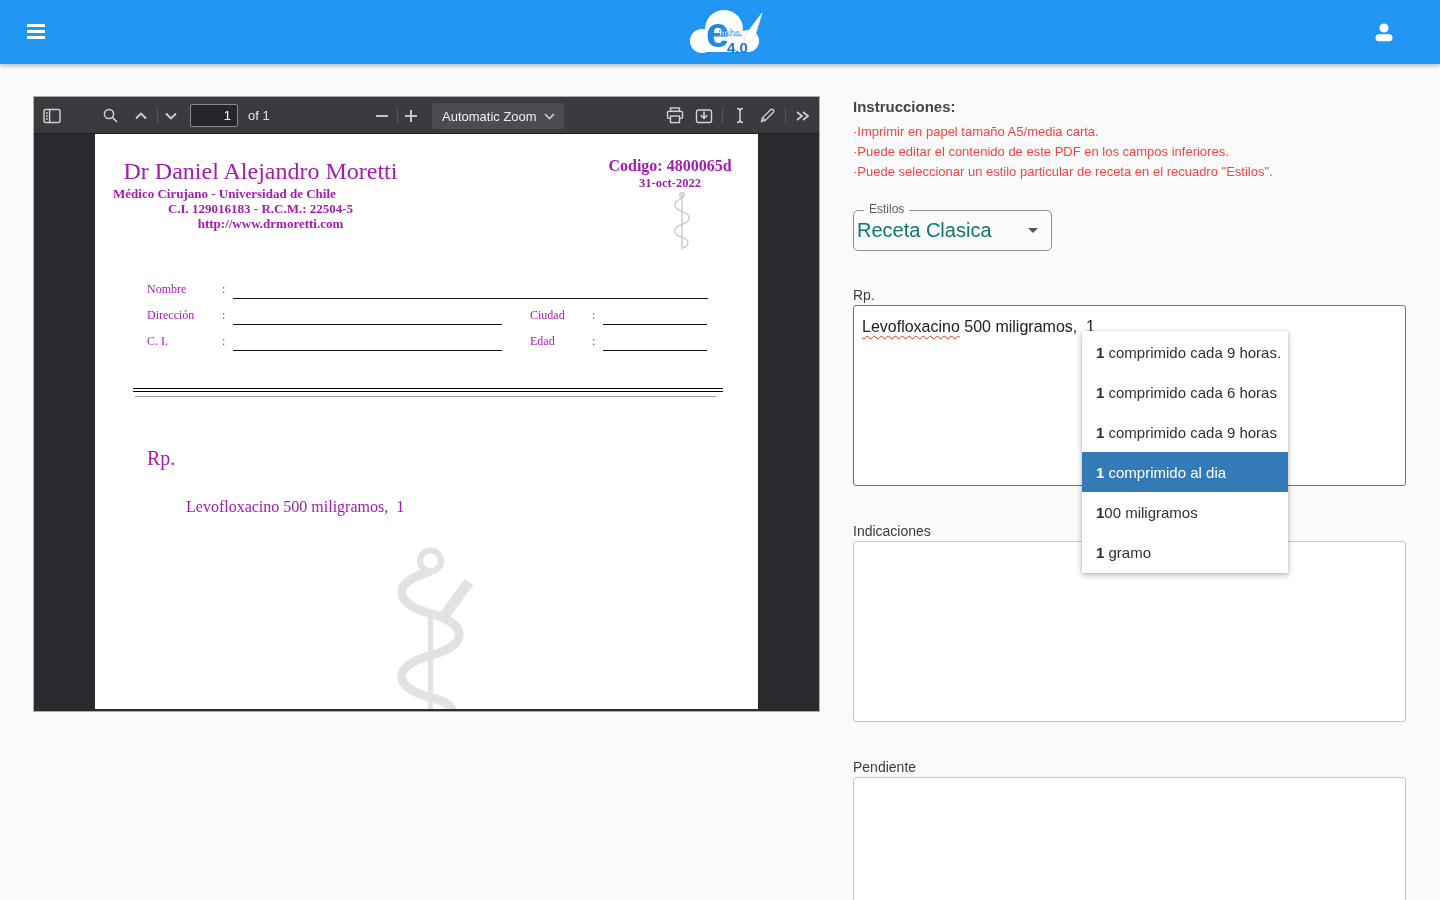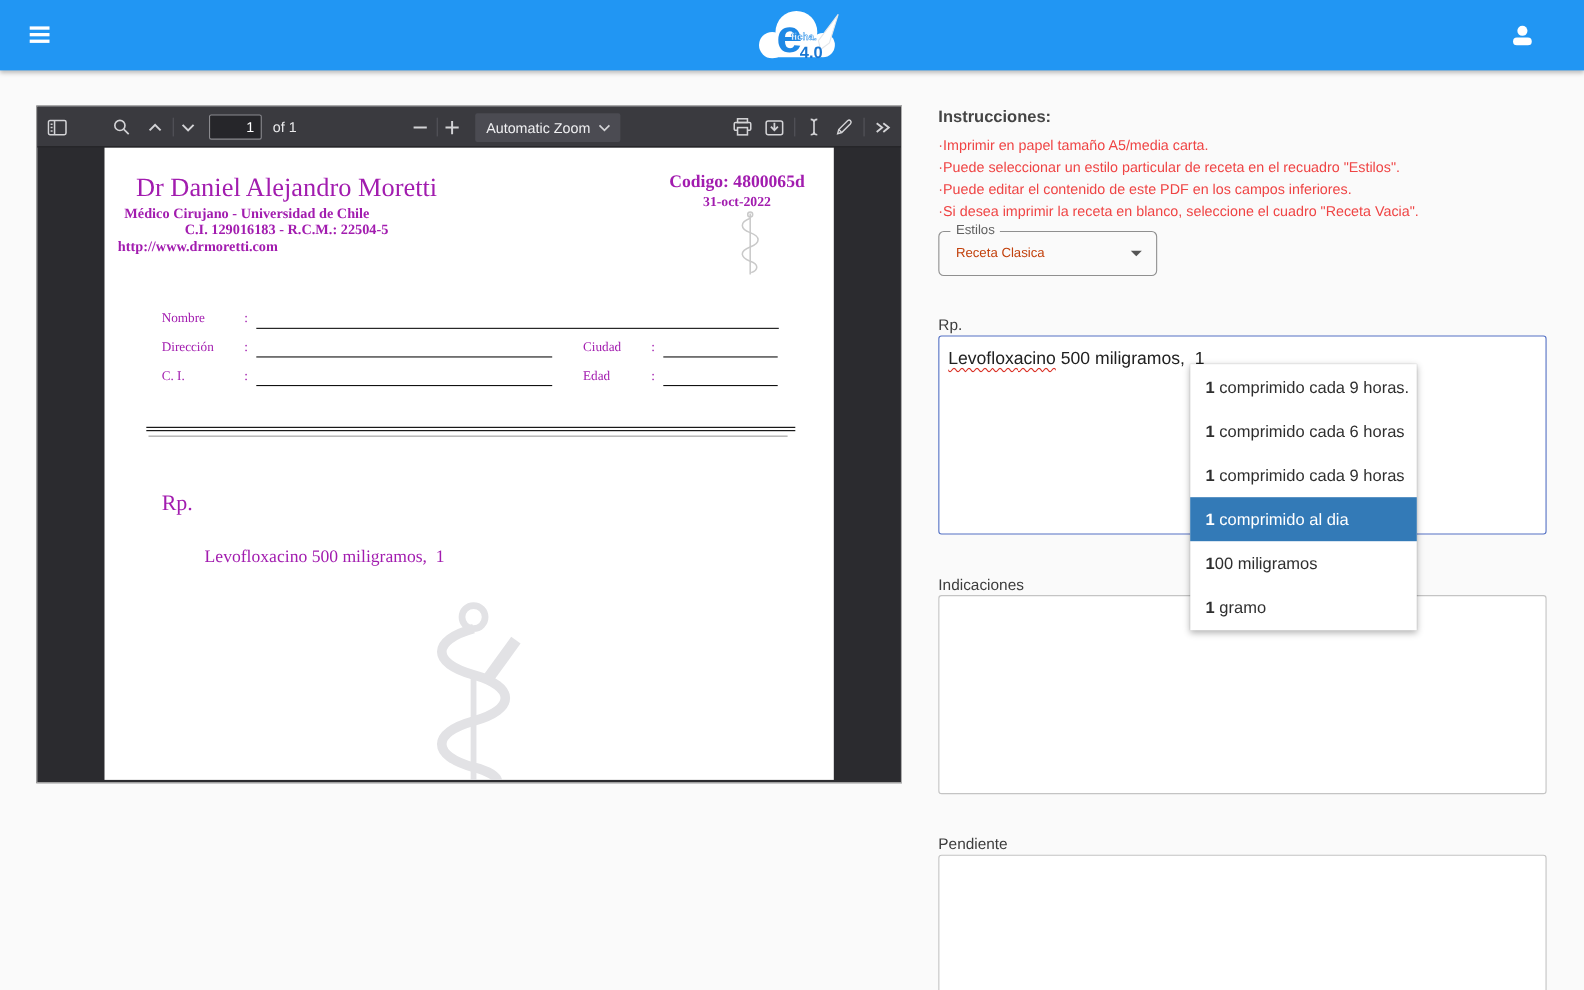--- a/index.html
+++ b/index.html
@@ -33,42 +33,42 @@
   .zoom-select .chev { position:absolute; right:9px; top:9px; }
 
   .pdf-canvas { position:relative; height:577px; overflow:hidden; }
   .pdf-page { position:absolute; left:61px; top:0; width:663px; height:575px; background:#fff;
               overflow:hidden; font-family:Liberation Serif, serif; color:#a21caf; }
 
   
   .doc-name   { position:absolute; left:18px; top:24px; width:295px; text-align:center; font-size:24px; }
   .doc-sub1   { position:absolute; left:18px; top:52px; width:295px; text-align:left; font-size:13px; font-weight:700; }
   .doc-sub2   { position:absolute; left:18px; top:67px; width:295px; text-align:center; font-size:13px; font-weight:700; }
-  .doc-sub3   { position:absolute; left:12px; top:82px; width:295px; font-size:13px; font-weight:700; }
+  .doc-sub3   { position:absolute; left:28px; top:82px; width:295px; text-align:center; font-size:13px; font-weight:700; }
   .doc-code   { position:absolute; left:475px; top:23px; width:200px; text-align:center; font-size:16px; font-weight:700; }
   .doc-date   { position:absolute; left:475px; top:42px; width:200px; text-align:center; font-size:12.5px; font-weight:700; }
   .doc-cadu-s { position:absolute; left:574px; top:56px; width:26px; height:62px; }
   .doc-row-label { position:absolute; font-size:12px; }
   .doc-line   { position:absolute; border-bottom:1px solid #111; height:1px; }
   .doc-rule-double { position:absolute; left:38px; top:254px; width:590px; height:4px;
                      border-top:1.6px solid #000; border-bottom:1.4px solid #000; }
   .doc-rule-gray { position:absolute; left:40px; top:262px; width:581px; height:1px; background:#9c9c9c; }
   .doc-rp     { position:absolute; left:52px; top:313px; font-size:20px; }
   .doc-script { position:absolute; left:91px; top:364px; font-size:16px; white-space:pre; }
   .doc-watermark { position:absolute; left:283px; top:413px; width:105px; height:175px; }
 
   
   .panel { position:absolute; left:853px; top:96px; width:554px; height:804px; }
   .instr-title { position:absolute; left:0; top:2px; font-size:15px; font-weight:700; color:#454545; }
   .instr-list { position:absolute; left:0; top:26px; font-size:13px; color:#ef4444; line-height:20px; }
   .styles-box { position:absolute; left:0; top:114px; width:199px; height:41px; border:1px solid #8f8f8f;
                 border-radius:5px; background:#fafafa; cursor:pointer; }
   .styles-legend { position:absolute; left:10px; top:-9px; padding:0 5px; background:#fafafa;
                    font-size:12px; color:#606060; }
-  .styles-value { position:absolute; left:15px; top:0; line-height:39px; font-size:12px; color:#c2410c; }
+  .styles-value { position:absolute; left:3px; top:0; line-height:39px; font-size:20px; color:#0f766e; }
   .styles-arrow { position:absolute; right:13px; top:17px; width:0; height:0;
                   border-left:5px solid transparent; border-right:5px solid transparent;
                   border-top:5px solid #555; }
   .field-label { position:absolute; font-size:14px; color:#3c3c3c; }
   .rp-box { position:absolute; left:0; top:209px; width:553px; height:181px; background:#fff;
             border:1px solid #5471c4; border-radius:3px; padding:12px 8px; font-size:16px;
             color:#212121; white-space:pre; }
   .misspell { text-decoration:underline wavy #d93025; text-decoration-thickness:1px; text-underline-offset:3px; }
   .ta-box { position:absolute; left:0; width:553px; background:#fff; border:1px solid #c4c4c4;
             border-radius:3px; resize:none; font-family:"Liberation Sans",sans-serif; font-size:15px;
@@ -260,23 +260,22 @@
       </svg>
     </div>
   </div>
 </div>
 
 <div class="panel">
 
   <div class="instr-title">Instrucciones:</div>
   <div class="instr-list">
     <div>·Imprimir en papel tamaño A5/media carta.</div>
+    <div>·Puede editar el contenido de este PDF en los campos inferiores.</div>
     <div>·Puede seleccionar un estilo particular de receta en el recuadro "Estilos".</div>
-    <div>·Puede editar el contenido de este PDF en los campos inferiores.</div>
-    <div>·Si desea imprimir la receta en blanco, seleccione el cuadro "Receta Vacia".</div>
   </div>
 
   <div class="styles-box">
     <span class="styles-legend">Estilos</span>
     <span class="styles-value">Receta Clasica</span>
     <span class="styles-arrow"></span>
   </div>
 
   <div class="field-label" style="left:0; top:191px;">Rp.</div>
   <div class="rp-box"><span class="misspell">Levofloxacino</span><span> 500 miligramos,  1</span></div>

